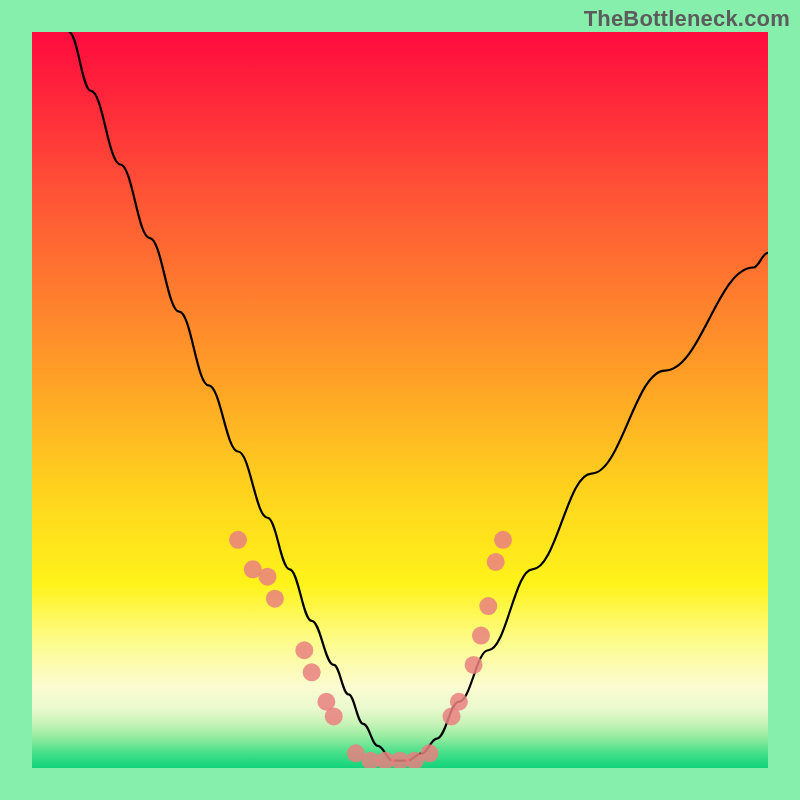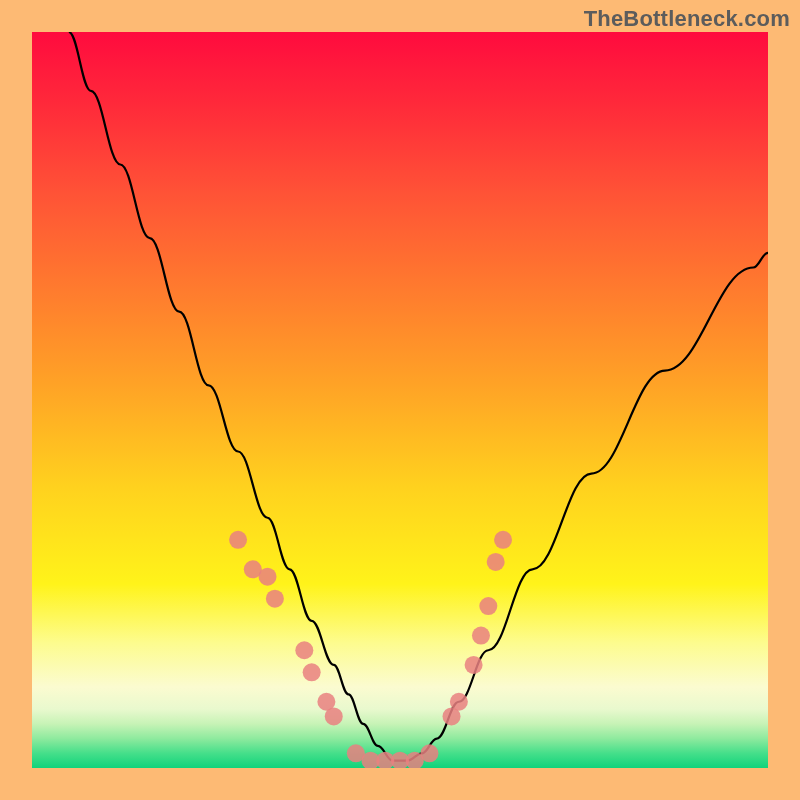--- a/index.html
+++ b/index.html
@@ -1,21 +1,21 @@
 <!DOCTYPE html>
 <html><head>
 <meta charset="utf-8">
 <style>
   * { margin: 0; padding: 0; box-sizing: border-box; }
   html, body { width: 800px; height: 800px; overflow: hidden; background: #000; }
   .stage {
     position: relative;
     width: 800px;
     height: 800px;
-    background: #fdba74;
+    background: #86efac;
   }
   .watermark {
     position: absolute;
     top: 6px;
     right: 10px;
     font-family: Arial, Helvetica, sans-serif;
     font-size: 22px;
     font-weight: 600;
     color: #5c5c5c;
     letter-spacing: 0.2px;

